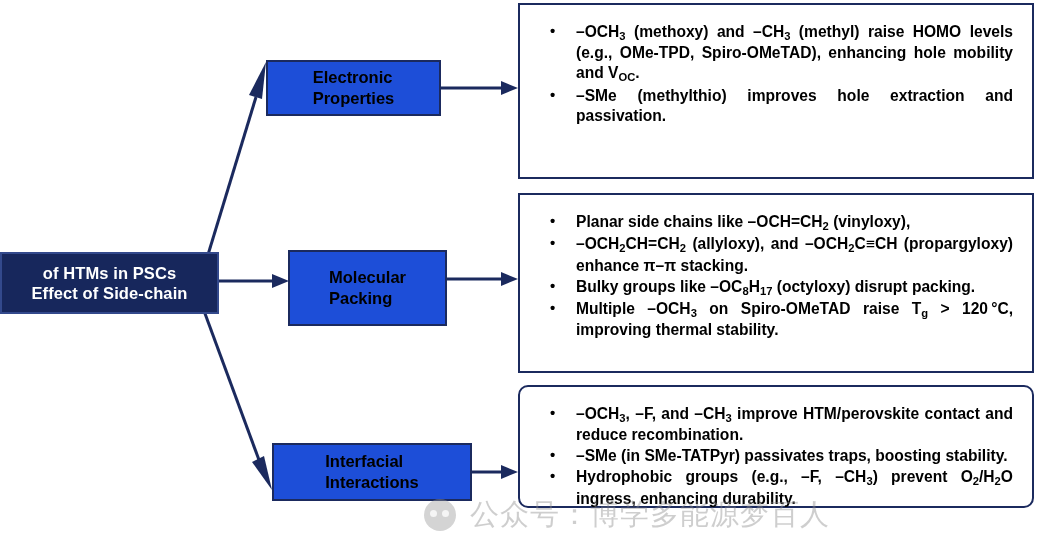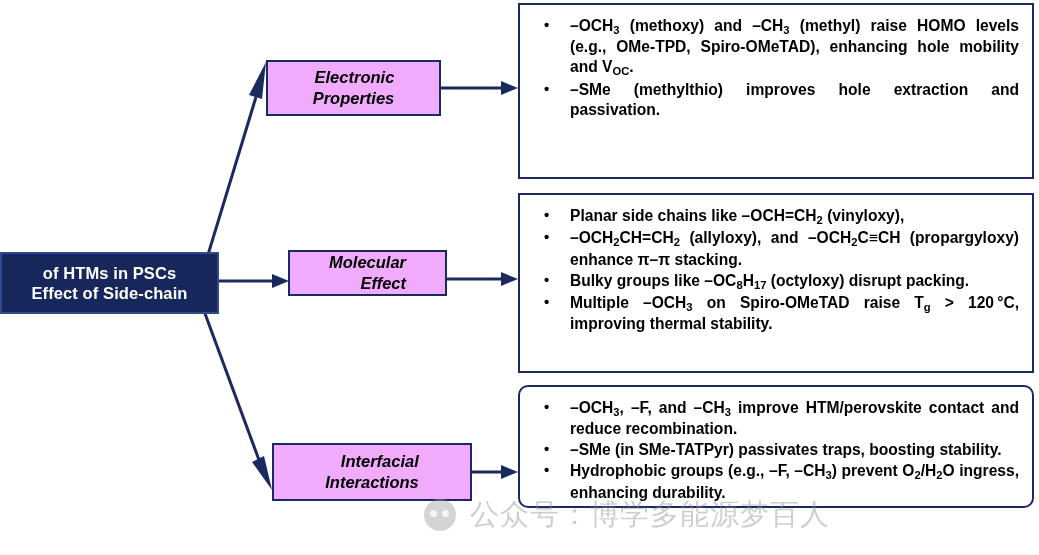--- a/index.html
+++ b/index.html
@@ -11,39 +11,39 @@
     position:absolute;left:0;top:252px;width:219px;height:62px;
     background:#17275c;border:2px solid #33498c;box-sizing:border-box;
     display:flex;align-items:center;justify-content:center;text-align:center;
     color:#ffffff;font-weight:bold;font-size:16.5px;line-height:1.22;
     letter-spacing:.1px;
   }
   .root-box span{display:block;padding:0 6px;}
 
   
   .cat-box{
-    position:absolute;background:#f0abfc;border:2.5px solid #1b2a5e;
+    position:absolute;background:#1d4ed8;border:2.5px solid #1b2a5e;
     box-sizing:border-box;display:flex;align-items:center;justify-content:center;
-    text-align:right;color:#000000;font-weight:bold;font-size:16.5px;line-height:1.26;font-style:italic;
+    text-align:left;color:#000000;font-weight:bold;font-size:16.5px;line-height:1.26;
   }
   #cat0{left:266px;top:60px;width:175px;height:56px;}
-  #cat1{left:288px;top:250px;width:159px;height:46px;}
+  #cat1{left:288px;top:250px;width:159px;height:76px;}
   #cat2{left:272px;top:443px;width:200px;height:58px;}
 
   
   .content-box{
     position:absolute;left:518px;width:516px;background:#ffffff;
     border:2.5px solid #1b2a5e;box-sizing:border-box;
     padding:7px 9px 7px 6px;
   }
   #box0{top:3px;height:176px;}
   #box1{top:193px;height:180px;}
   #box2{top:385px;height:123px;border-radius:10px;}
 
-  .content-box ul{list-style:none;margin:4px;padding:0;}
+  .content-box ul{list-style:none;margin:10px;padding:0;}
   .content-box li{
     position:relative;padding-left:40px;margin:0 0 1px 0;
     font-weight:bold;font-size:15.6px;line-height:1.285;color:#000;
     text-align:justify;text-justify:inter-word;
   }
   .content-box li::before{
     content:"\2022";position:absolute;left:14px;top:-1px;font-size:15px;color:#000;
   }
   .content-box li:last-child{margin-bottom:0;}
   sub{font-size:.72em;vertical-align:-.26em;}
@@ -120,21 +120,21 @@
 
   <div class="cat-box" id="cat0">
     <span>
       <span>Electronic</span><br>
       <span>Properties</span>
     </span>
   </div>
   <div class="cat-box" id="cat1">
     <span>
       <span>Molecular</span><br>
-      <span>Effect</span>
+      <span>Packing</span>
     </span>
   </div>
   <div class="cat-box" id="cat2">
     <span>
       <span>Interfacial</span><br>
       <span>Interactions</span>
     </span>
   </div>
 
   <div class="content-box" id="box0">

